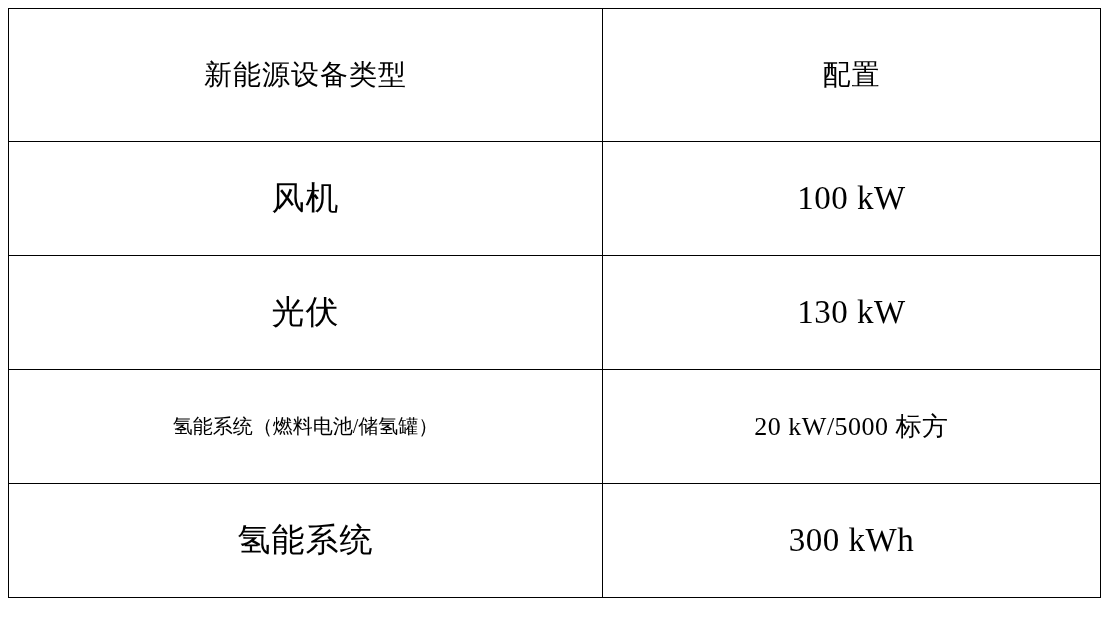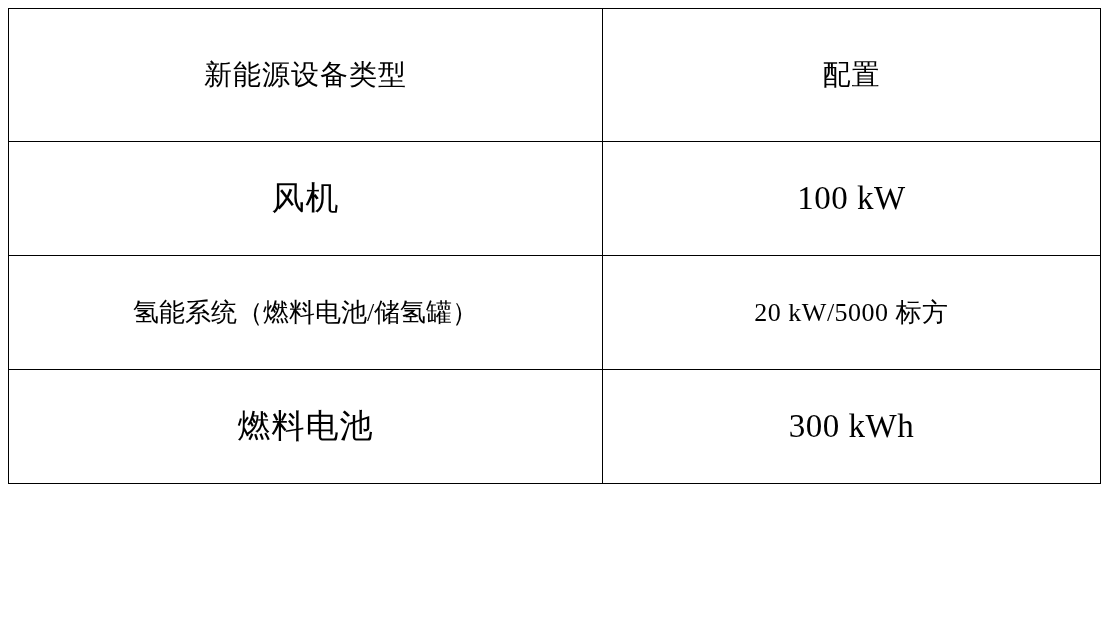--- a/index.html
+++ b/index.html
@@ -48,21 +48,21 @@
     height: 113px;
     font-size: 33px;
   }
   tr.data-row td.cell-type {
     letter-spacing: 1px;
   }
   tr.data-row td.cell-cfg {
     letter-spacing: 0.5px;
   }
   tr.data-row.row-long td.cell-type {
-    font-size: 26px;
+    font-size: 20px;
     letter-spacing: 0px;
   }
   tr.data-row.row-long td.cell-cfg {
     font-size: 26px;
   }
 </style>
 </head>
 <body>
 
 <div class="page">
@@ -73,23 +73,27 @@
     </colgroup>
     <tbody>
       <tr class="header-row">
         <td>新能源设备类型</td>
         <td>配置</td>
       </tr>
       <tr class="data-row">
         <td class="cell-type">风机</td>
         <td class="cell-cfg">100 kW</td>
       </tr>
+      <tr class="data-row">
+        <td class="cell-type">光伏</td>
+        <td class="cell-cfg">130 kW</td>
+      </tr>
       <tr class="data-row row-long">
         <td class="cell-type">氢能系统（燃料电池/储氢罐）</td>
         <td class="cell-cfg">20 kW/5000 标方</td>
       </tr>
       <tr class="data-row">
-        <td class="cell-type">燃料电池</td>
+        <td class="cell-type">氢能系统</td>
         <td class="cell-cfg">300 kWh</td>
       </tr>
     </tbody>
   </table>
 </div>
 
 </body></html>

